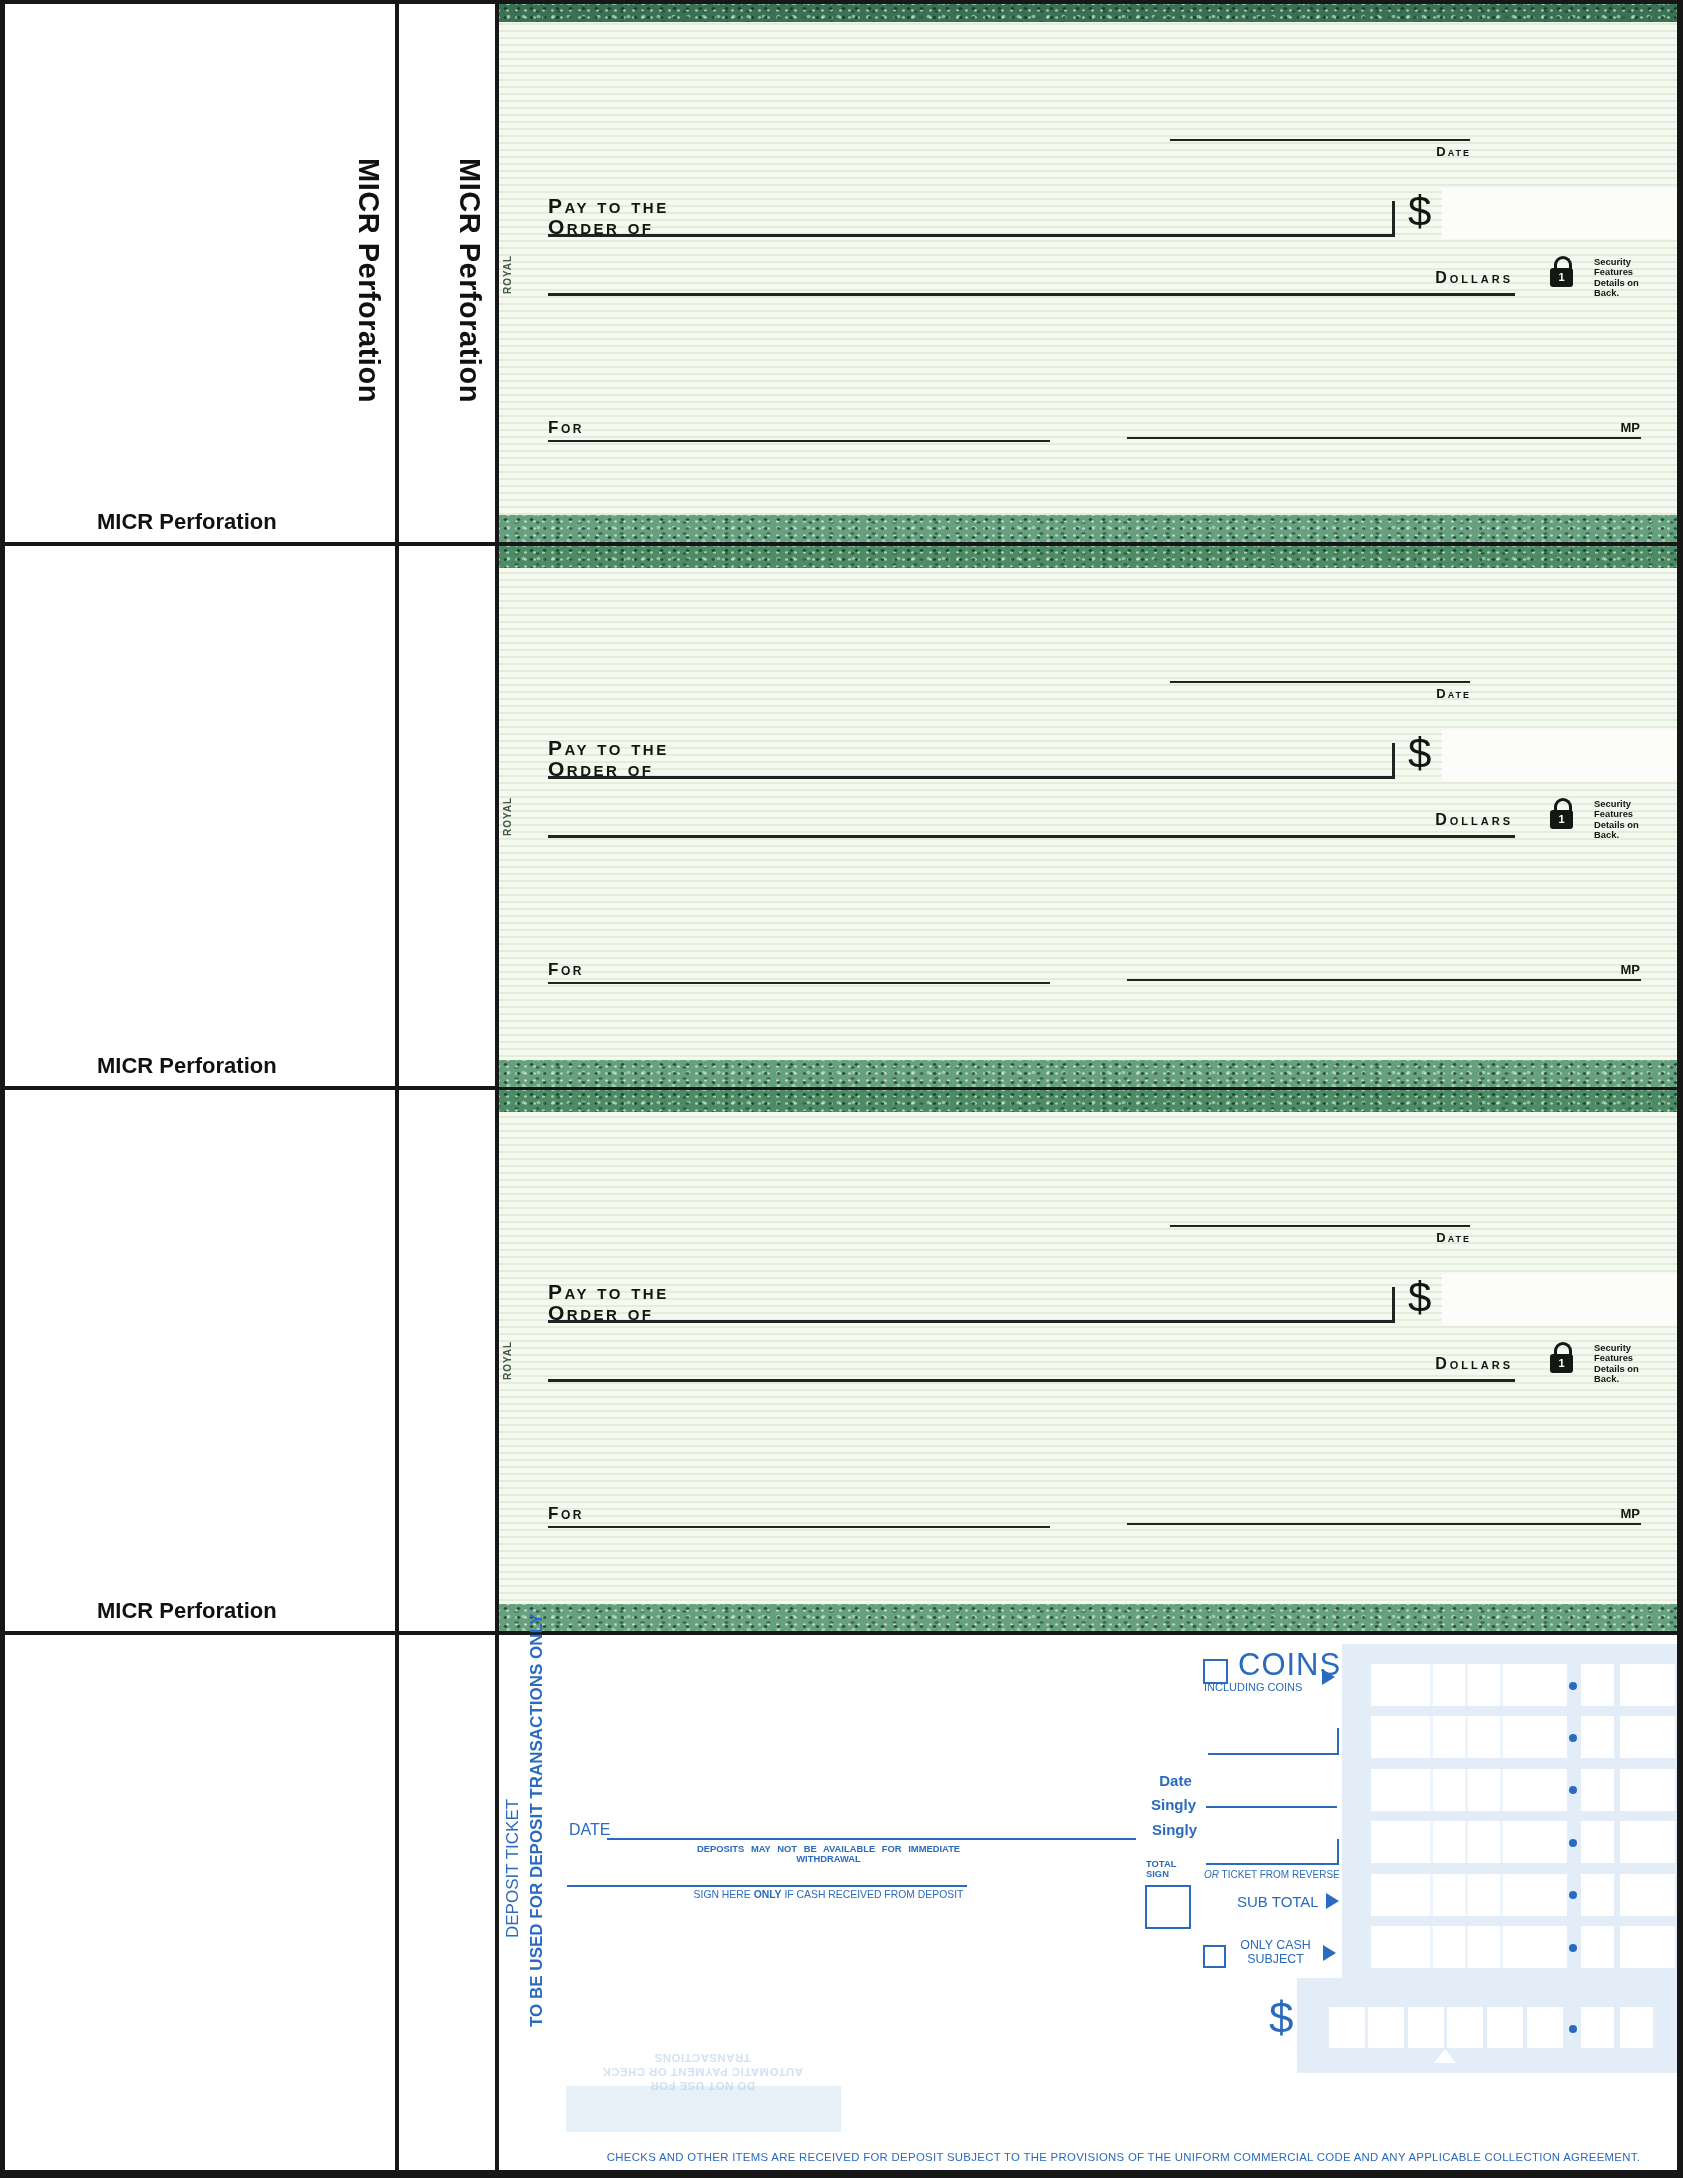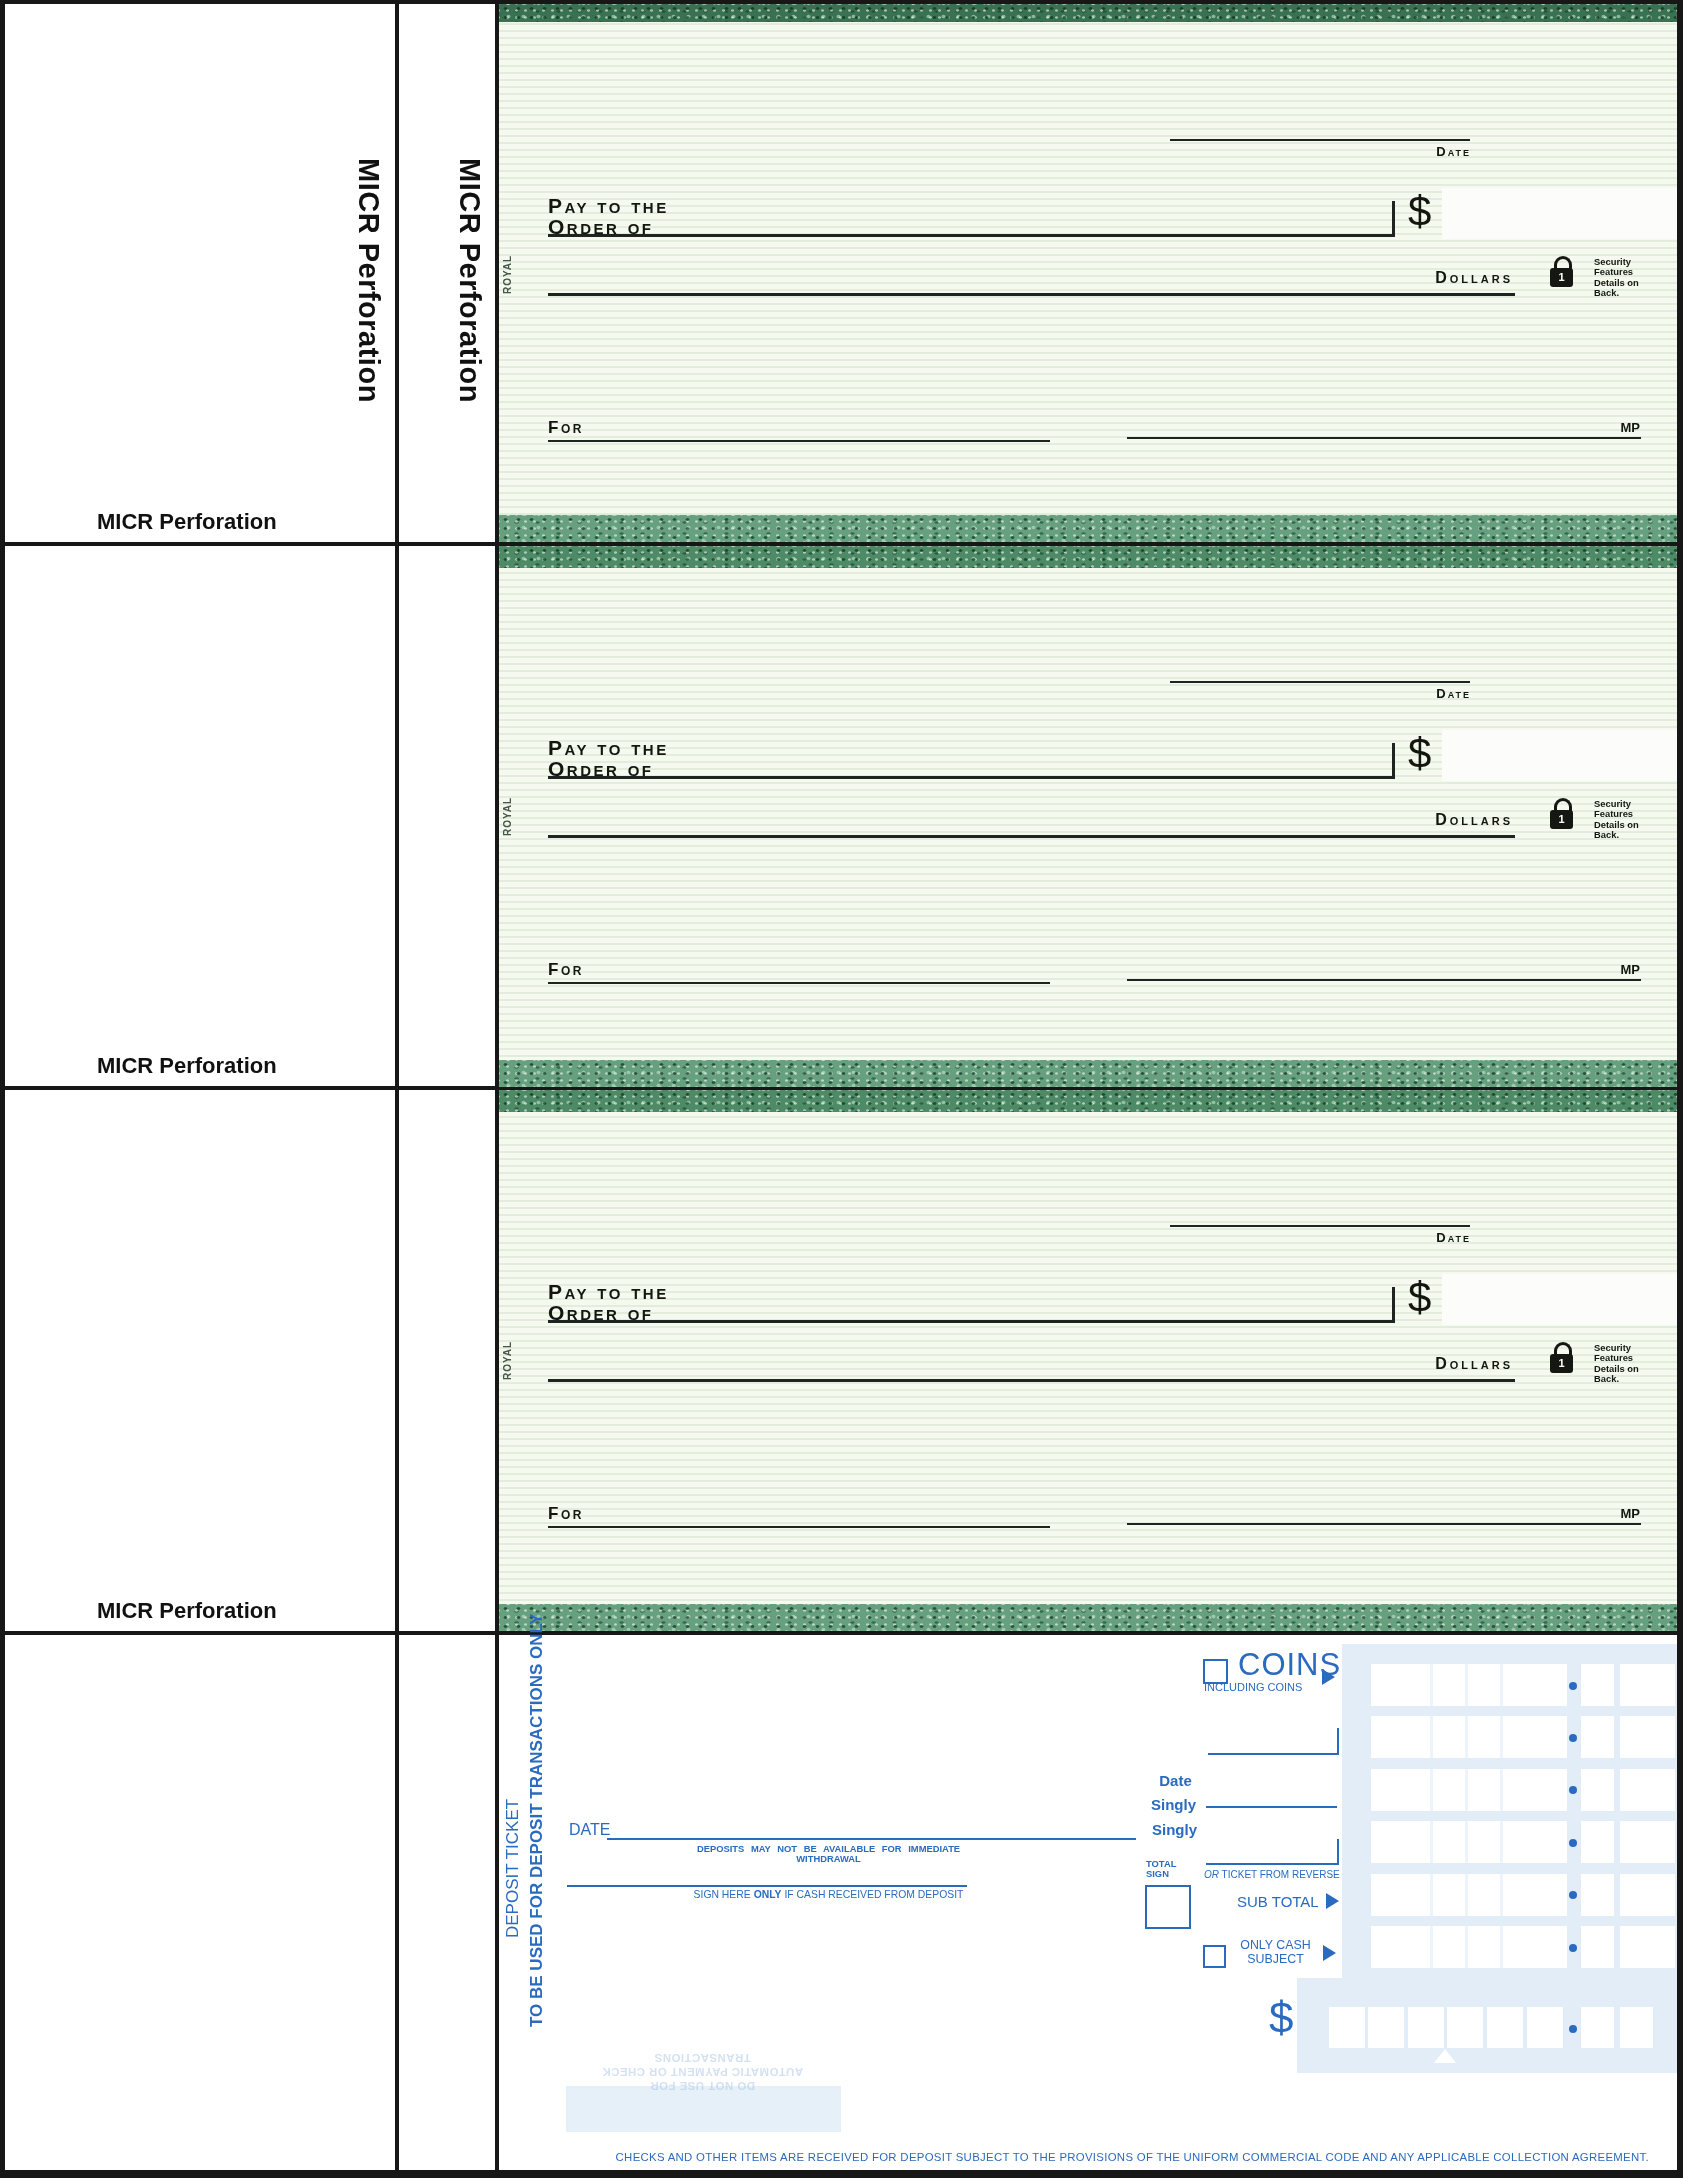--- a/index.html
+++ b/index.html
@@ -289,21 +289,21 @@
         <div class="cell" style="left: 909px; top: 372px; width: 36px; height: 41px;"></div>
         <div class="cell" style="left: 948px; top: 372px; width: 36px; height: 41px;"></div>
         <div class="cell" style="left: 988px; top: 372px; width: 36px; height: 41px;"></div>
         <div class="cell" style="left: 1028px; top: 372px; width: 36px; height: 41px;"></div>
       </div>
     <div class="dot" style="left:1070px;top:390px;"></div>
     <div class="cell" style="left:1082px;top:372px;width:33px;height:41px;"></div>
     <div class="cell" style="left:1121px;top:372px;width:33px;height:41px;"></div>
     <div class="tri-up" style="left:935px;top:414px;"></div>
 
-    <div style="position:absolute;left:99px;top:516px;width:1051px;text-align:right;font-size:11.4px;letter-spacing:0.3px;">CHECKS AND OTHER ITEMS ARE RECEIVED FOR DEPOSIT SUBJECT TO THE PROVISIONS OF THE UNIFORM COMMERCIAL CODE AND ANY APPLICABLE COLLECTION AGREEMENT.</div>
+    <div style="position:absolute;left:99px;top:516px;width:1051px;text-align:center;font-size:11.4px;letter-spacing:0.3px;">CHECKS AND OTHER ITEMS ARE RECEIVED FOR DEPOSIT SUBJECT TO THE PROVISIONS OF THE UNIFORM COMMERCIAL CODE AND ANY APPLICABLE COLLECTION AGREEMENT.</div>
   </div>
 
   <div class="b-top"></div>
   <div class="b-bottom"></div>
   <div class="b-left"></div>
   <div class="b-right"></div>
 </div>
 
 
 </body></html>

